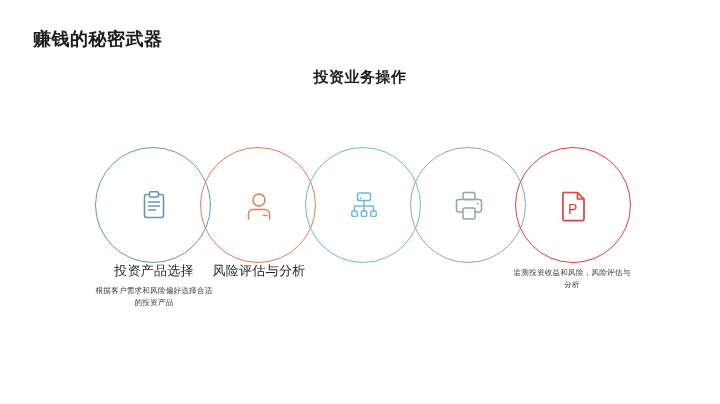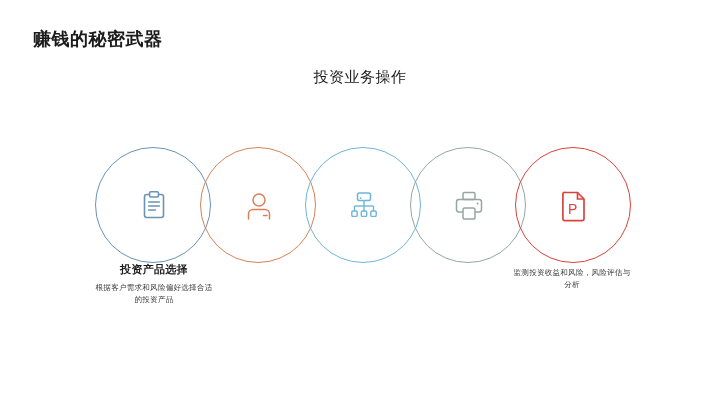--- a/index.html
+++ b/index.html
@@ -35,21 +35,21 @@
     white-space: nowrap;
   }
 
   #section-title {
     position: absolute;
     left: 0;
     top: 68px;
     width: 720px;
     text-align: center;
     font-size: 15px;
-    font-weight: normal;
+    font-weight: bold;
     color: #1b1b1b;
     letter-spacing: 0.5px;
   }
 
   
   #circle-row {
     position: absolute;
     left: 0;
     top: 0;
     width: 720px;
@@ -88,22 +88,22 @@
   .step-icon svg { display: block; }
 
   
   .caption {
     position: absolute;
     top: 262px;
     width: 118px;
     text-align: center;
   }
   .caption-title {
-    font-size: 11px;
-    font-weight: bold;
+    font-size: 13px;
+    font-weight: normal;
     color: #1f1f1f;
     letter-spacing: 0.3px;
     white-space: nowrap;
     display: block;
   }
   .caption-desc {
     display: block;
     margin-top: 5px;
     font-size: 7.6px;
     line-height: 12px;
@@ -185,20 +185,21 @@
           <text x="11" y="25" font-family="'Liberation Sans', sans-serif" font-size="14" font-weight="normal" fill="#d9443c">P</text>
         </svg>
       </div>
     </div>
 
     <div class="caption" style="left:95px;">
       <span class="caption-title">投资产品选择</span>
       <span class="caption-desc">根据客户需求和风险偏好选择合适的投资产品</span>
     </div>
     <div class="caption" style="left:200px;">
+      <span class="caption-title">风险评估与分析</span>
     </div>
     <div class="caption" style="left:410px;">
     </div>
     <div class="caption" style="left:513px;">
       <span class="caption-desc">监测投资收益和风险，风险评估与分析</span>
     </div>
 
   </div>
 </div>
 

